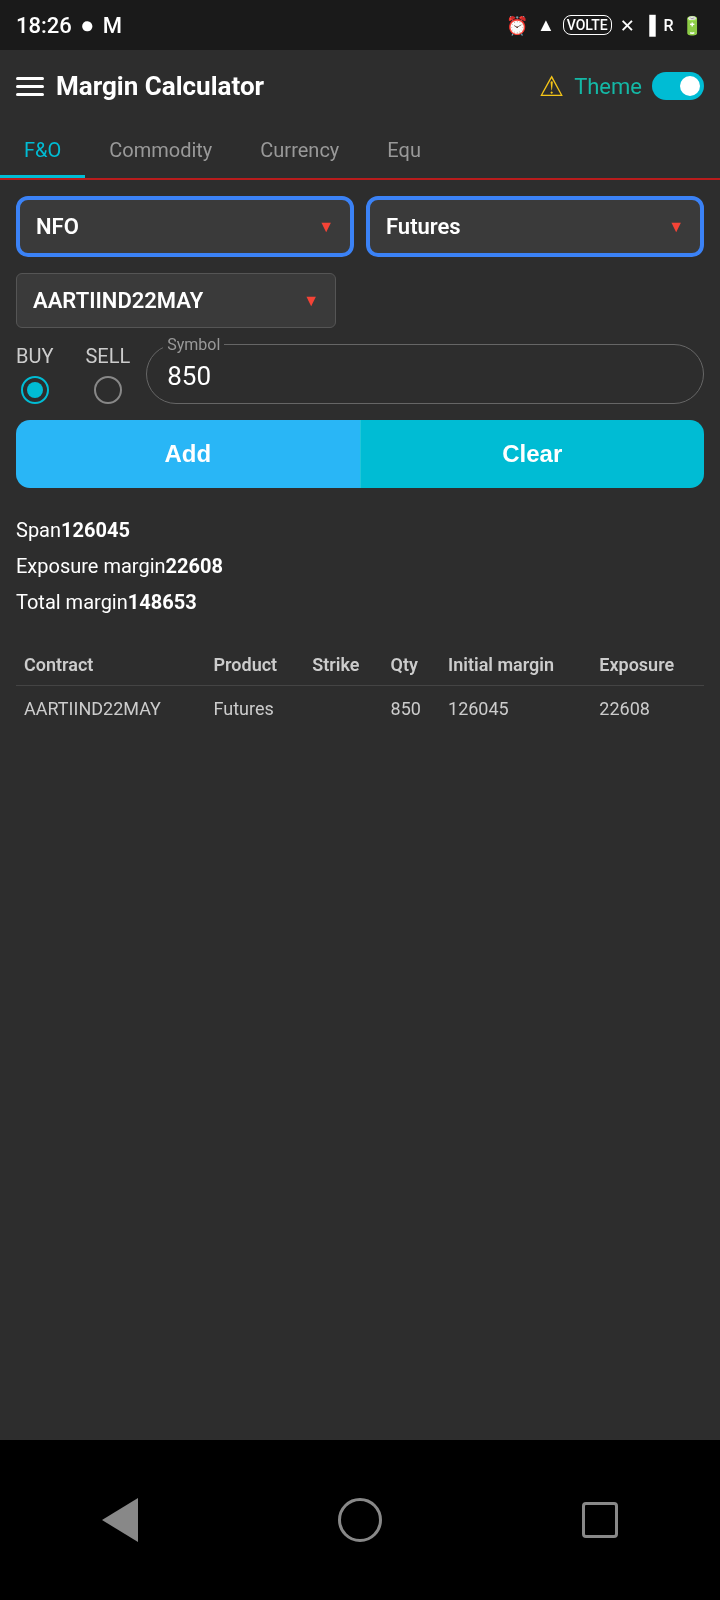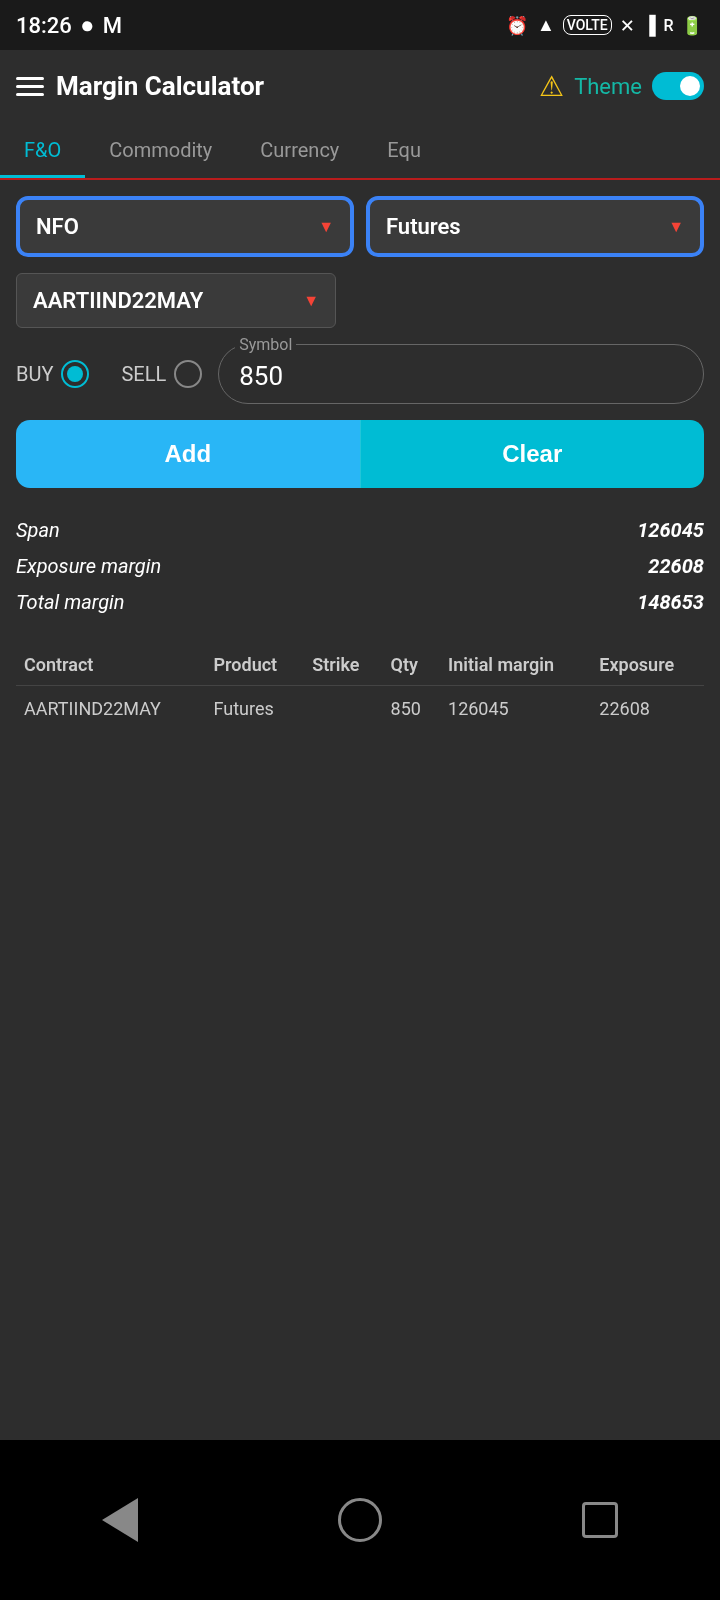--- a/index.html
+++ b/index.html
@@ -162,21 +162,21 @@
       display: flex;
       flex-direction: column;
       gap: 8px;
     }
     .radio-group {
       display: flex;
       gap: 32px;
     }
     .radio-item {
       display: flex;
-      flex-direction: row;
+      flex-direction: column;
       align-items: center;
       gap: 8px;
       cursor: pointer;
     }
     .radio-label {
       font-size: 20px;
       color: #cccccc;
     }
     .radio-outer {
       width: 28px; height: 28px;
@@ -247,23 +247,21 @@
       cursor: pointer;
       border-left: 1px solid #fff2;
     }
 
     
     .margin-summary {
       padding: 8px 0;
     }
     .margin-row {
       display: flex;
-      justify-content: space-between;
       padding: 6px 0;
-      font-style: italic;
     }
     .margin-label {
       font-size: 20px;
       color: #ffffff;
     }
     .margin-value {
       font-size: 20px;
       font-weight: 700;
       color: #ffffff;
     }

